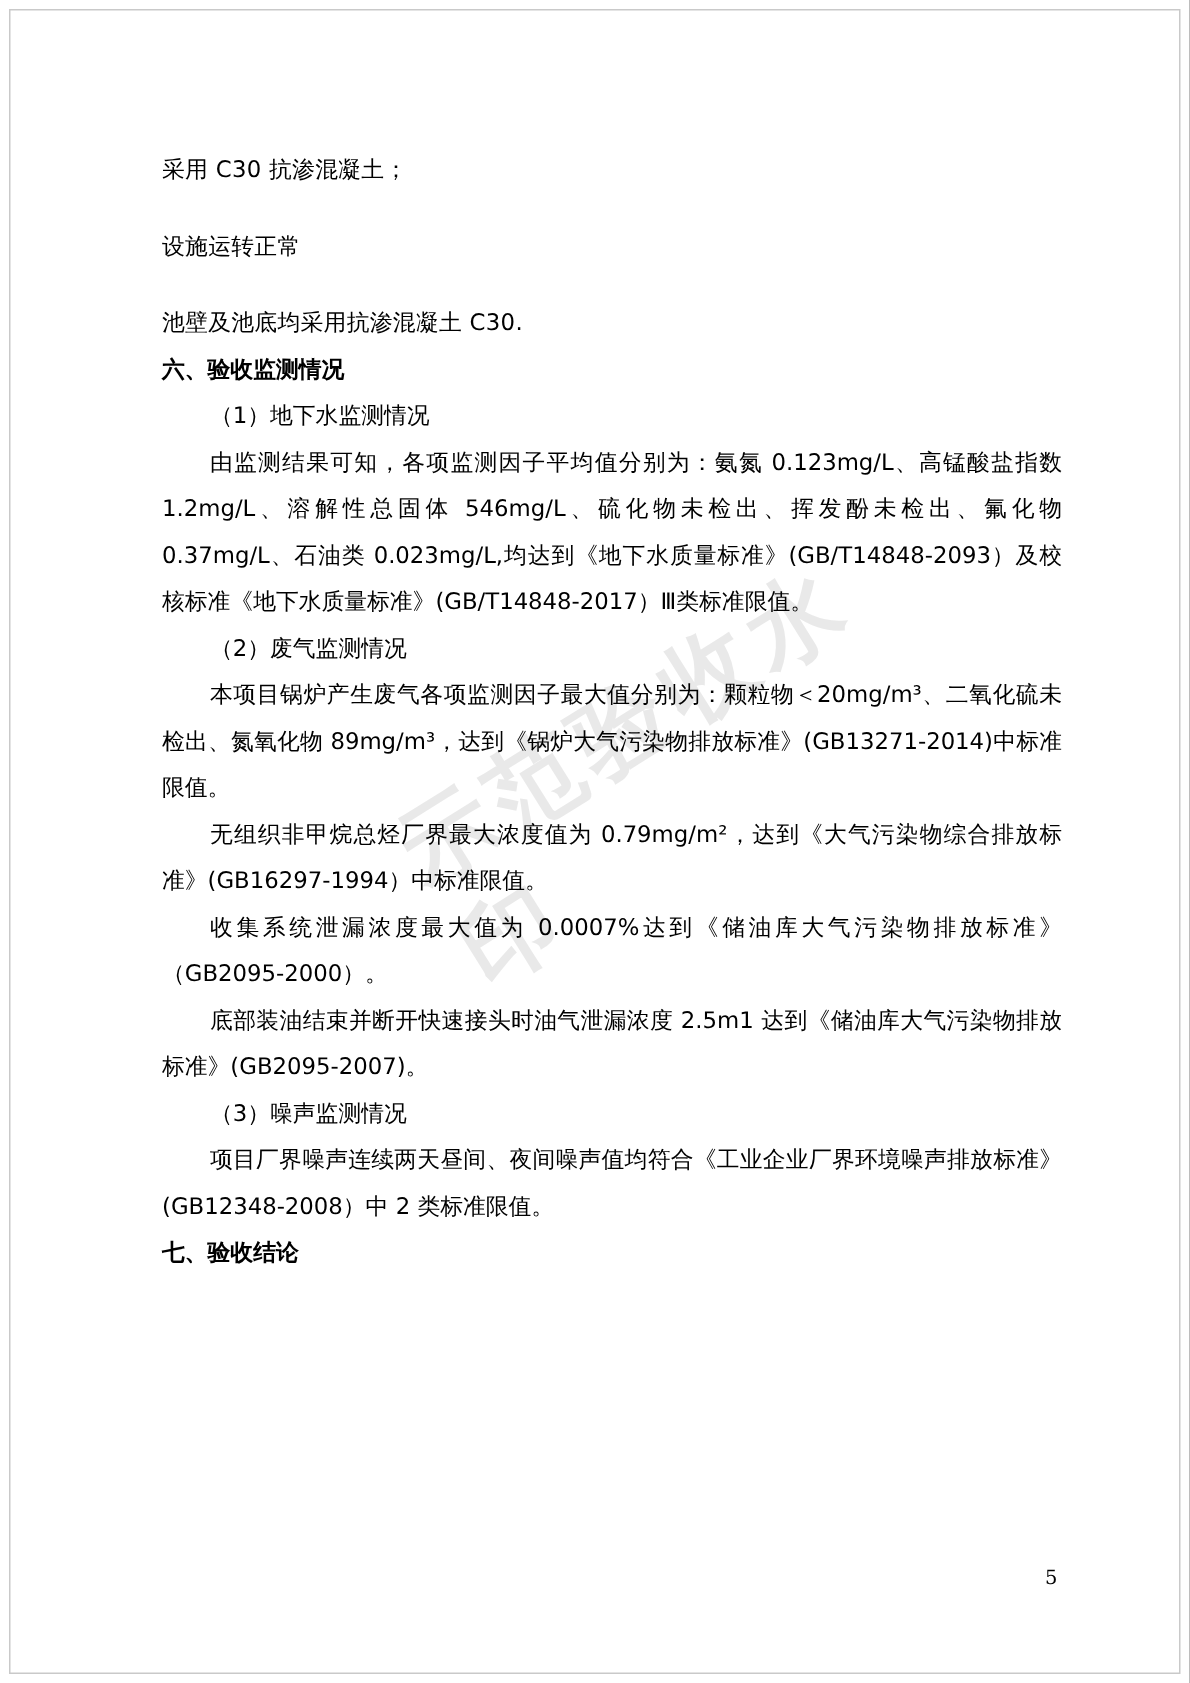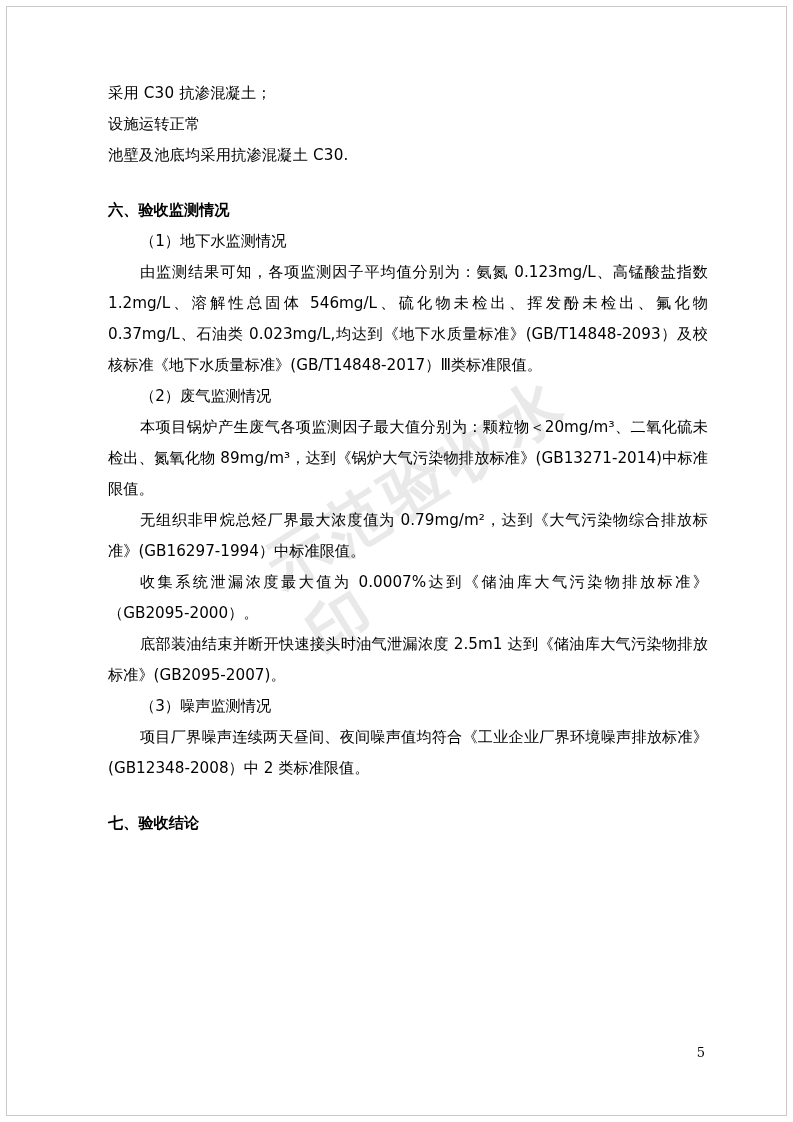--- a/index.html
+++ b/index.html
@@ -33,27 +33,27 @@
     top: 78px;
     width: 600px;
   }
   .line {
     font-size: 15.2px;
     line-height: 31px;
     letter-spacing: 0.2px;
     white-space: pre-wrap;
     text-align: justify;
     text-justify: inter-ideograph;
+    margin-top: 20px;
   }
   .heading {
     font-weight: bold;
     font-size: 15.2px;
     line-height: 31px;
     text-indent: 0px;
-    margin-top: 24px;
   }
   .subheading {
     font-weight: normal;
     font-size: 15.2px;
     line-height: 31px;
     text-indent: 32px;
   }
   .para {
     font-size: 15.2px;
     line-height: 31px;

